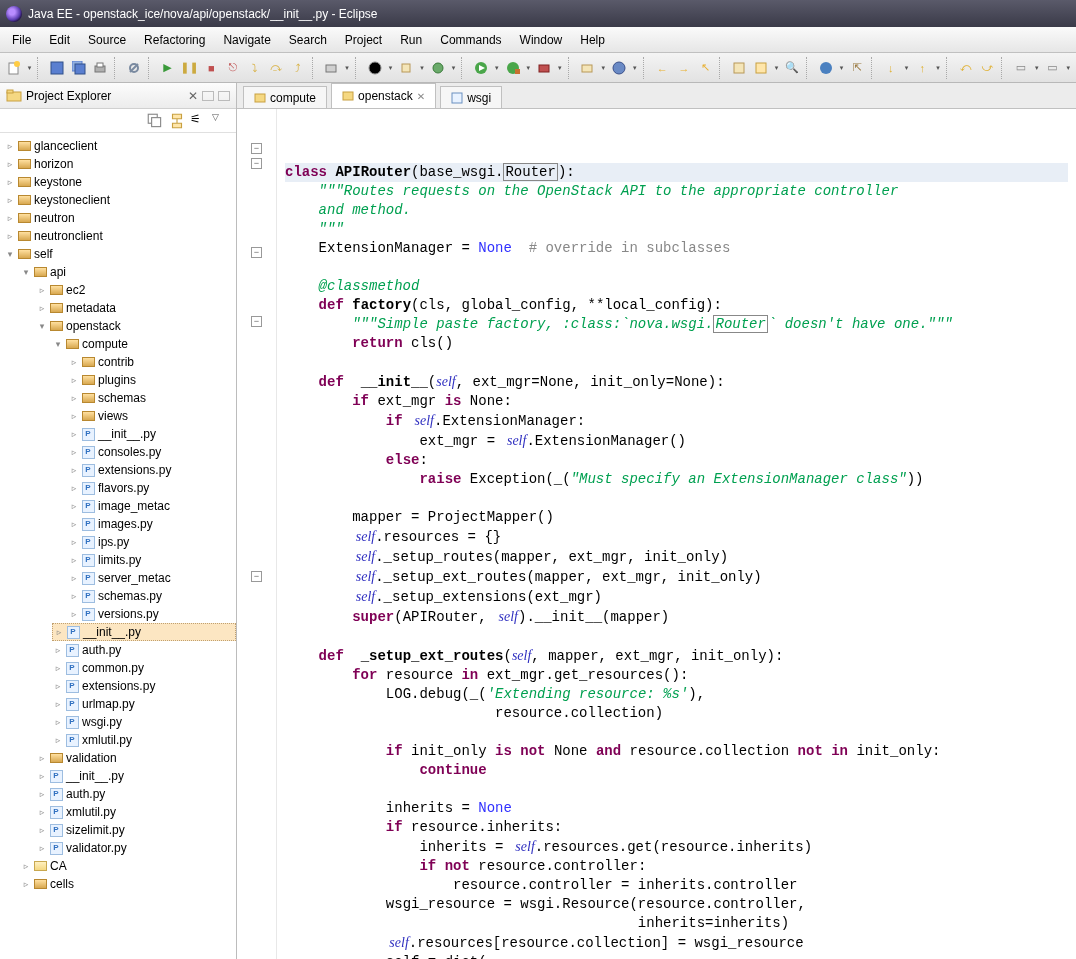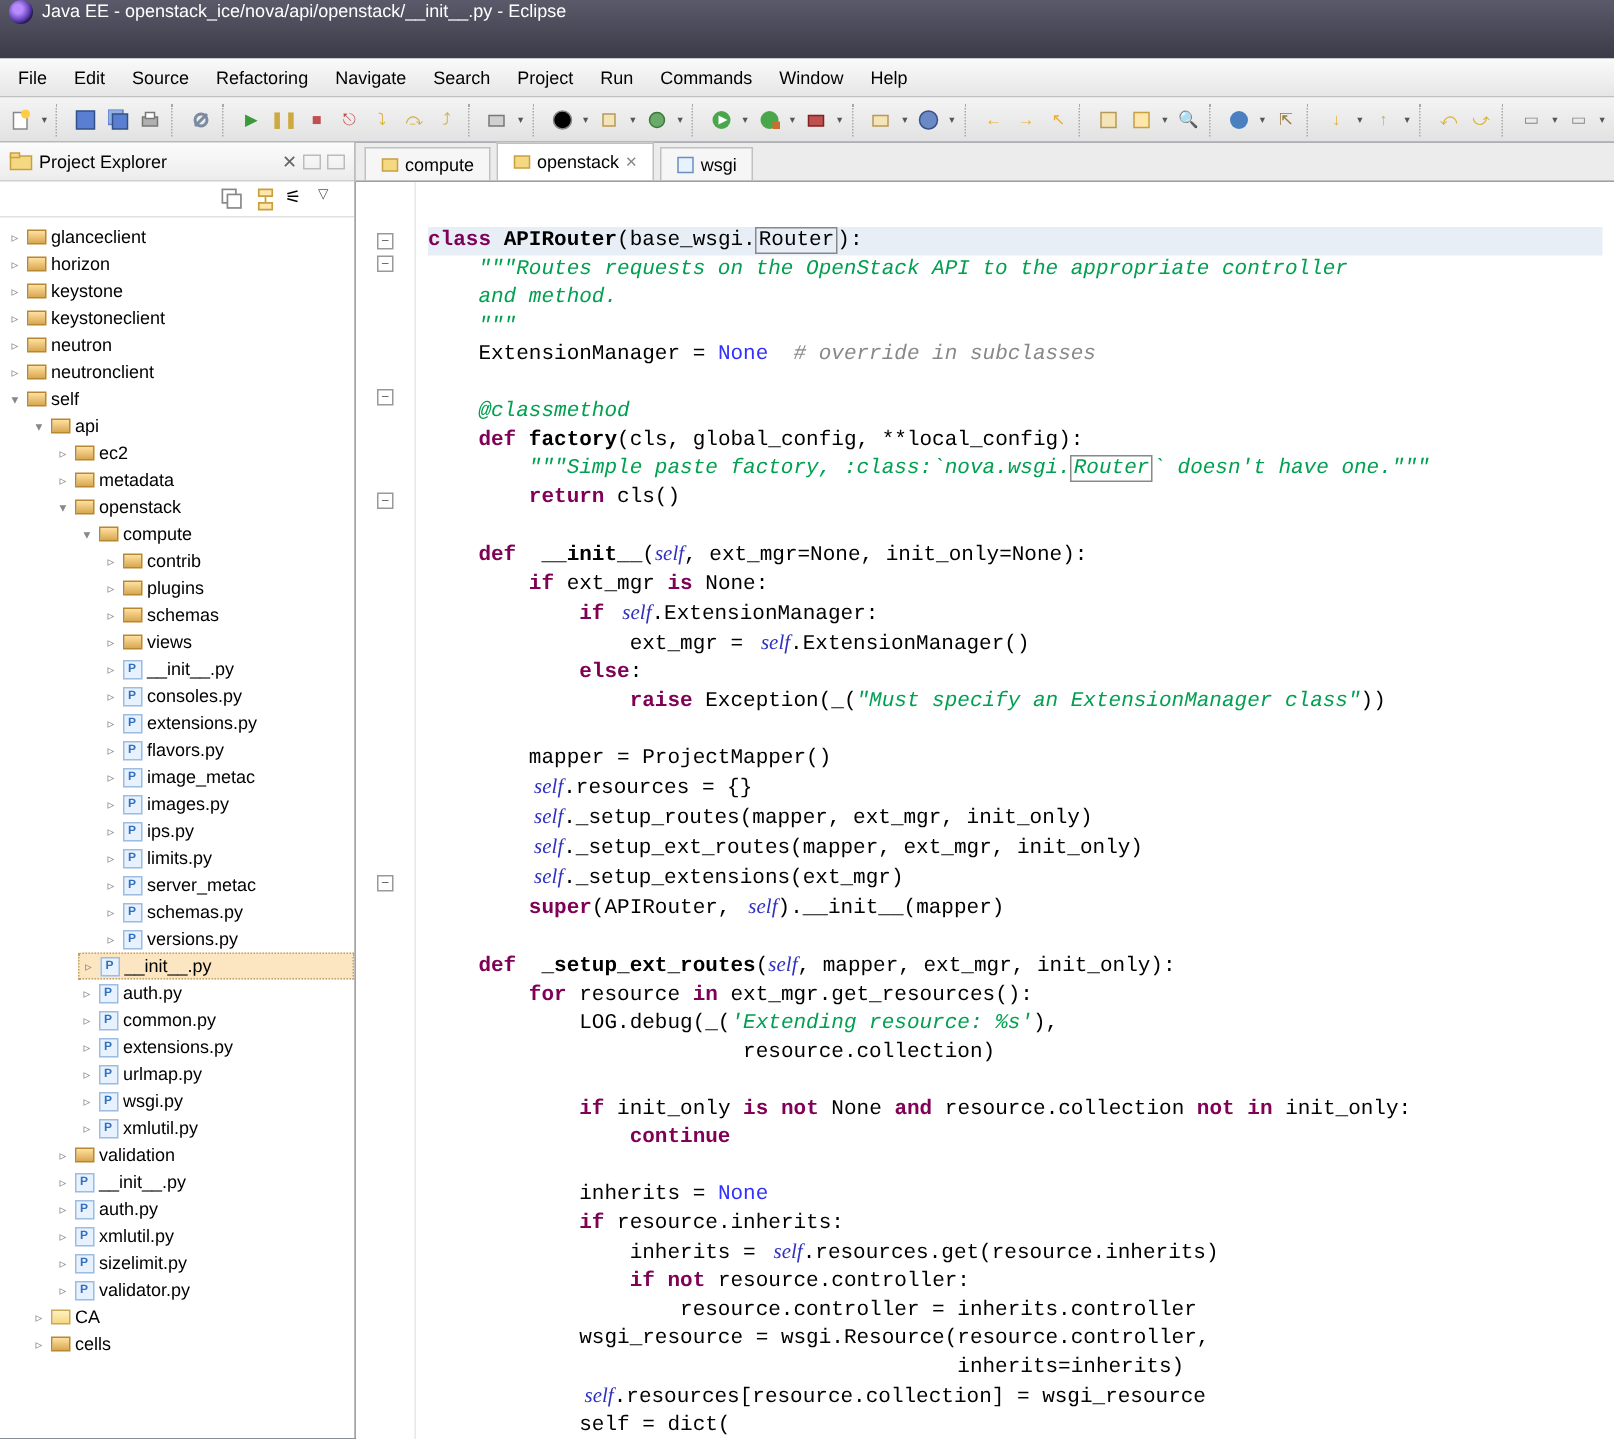--- a/index.html
+++ b/index.html
@@ -1,25 +1,25 @@
 <!DOCTYPE html>
 <html><head>
 <meta charset="utf-8">
 <style>
   * { box-sizing: border-box; margin: 0; padding: 0; }
   body { font-family: "Segoe UI", Tahoma, sans-serif; font-size: 12px; background: #f0f0f0; width: 1076px; height: 959px; overflow: hidden; display: flex; flex-direction: column; }
-  .titlebar { height: 39px; background: linear-gradient(#5a5a6a,#3a3a48); color: #fff; display: flex; align-items: flex-start; padding: 0 6px; font-size: 12px; }
+  .titlebar { height: 27px; background: linear-gradient(#5a5a6a,#3a3a48); color: #fff; display: flex; align-items: center; padding: 0 6px; font-size: 12px; }
   .titlebar .tb-icon { width: 16px; height: 16px; background: radial-gradient(circle at 6px 6px,#b88cff 3px,#5a3cb0 8px,#2a1a55 10px); border-radius: 50%; margin-right: 6px; }
   .menubar { height: 26px; background: linear-gradient(#fafafa,#e6e6e6); border-bottom: 1px solid #c0c0c0; display: flex; align-items: center; padding: 0 4px; gap: 2px; }
   .menubar .mi { padding: 3px 8px; cursor: default; }
   .toolbar { height: 30px; background: linear-gradient(#f4f4f4,#e2e2e2); border-bottom: 1px solid #b8b8b8; display: flex; align-items: center; padding: 0 4px; gap: 2px; overflow: hidden; }
   .tbtn { width: 20px; height: 20px; border: 1px solid transparent; border-radius: 2px; display: inline-flex; align-items: center; justify-content: center; font-size: 11px; cursor: pointer; }
   .tsep { width: 6px; height: 22px; border-left: 1px dotted #a8a8a8; margin: 0 2px; }
   .tdd { width: 8px; font-size: 7px; color: #555; text-align: center; }
-  .workspace { flex: 1; display: flex; min-height: 0; background: #0f172a; }
+  .workspace { flex: 1; display: flex; min-height: 0; background: #3b82f6; }
   .sidebar { width: 237px; border-right: 1px solid #bcbcbc; display: flex; flex-direction: column; background: #fff; }
   .view-header { height: 26px; border-bottom: 1px solid #d0d0d0; display: flex; align-items: center; padding: 0 6px; background: linear-gradient(#fcfcfc,#ececec); }
   .view-header .vicon { width: 16px; height: 16px; margin-right: 4px; }
   .view-header .vtitle { flex: 1; }
   .view-header .vclose { margin-left: 4px; color: #666; cursor: pointer; }
   .view-header .vmin { margin-left: 4px; font-size: 9px; color: #666; cursor: pointer; border: 1px solid #bbb; width: 12px; height: 10px; }
   .view-toolbar { height: 24px; border-bottom: 1px solid #e0e0e0; display: flex; align-items: center; justify-content: flex-end; padding: 0 6px; gap: 4px; }
   .vtbtn { width: 18px; height: 18px; cursor: pointer; }
   .tree { flex: 1; overflow: auto; padding: 4px 0; font-size: 12px; }
   .tree ul { list-style: none; padding-left: 16px; }
@@ -37,26 +37,26 @@
   .etab { height: 22px; padding: 0 10px; border: 1px solid #c0c0c0; border-bottom: none; background: #f6f6f6; display: flex; align-items: center; gap: 4px; margin-right: 4px; font-size: 12px; cursor: pointer; }
   .etab.active { background: #fff; height: 25px; }
   .etab .xicon { color: #888; font-size: 10px; }
   .etab .ficon { width: 12px; height: 12px; }
   .code-wrap { flex: 1; display: flex; overflow: auto; background: #fff; }
   .gutter { width: 40px; flex-shrink: 0; background: #fff; border-right: 1px solid #e8e8e8; display: flex; flex-direction: column; align-items: center; padding-top: 30px; font-size: 11px; color: #888; }
   .code { flex: 1; white-space: pre; padding: 30px 8px 12px 8px; font-family: Consolas, "Courier New", monospace; font-size: 14px; line-height: 19px; color: #000; }
   .code .kw { color: #7f0055; font-weight: bold; }
   .code .cls { color: #000; font-weight: bold; }
   .code .doc { color: #00a050; font-style: italic; }
-  .code .cm { color: #888; font-style: italic; }
+  .code .cm { color: #888; }
   .code .st { color: #00a050; font-style: italic; }
   .code .bi { color: #3030ff; }
   .code .s { color: #3030c0; font-style: italic; font-family: Liberation Serif, serif; }
   .code .box { border: 1px solid #888; padding: 0 1px; }
-  .code .hl { background: #e8eef6; display: inline-block; width: 100%; }
+  .code .hl { background: #e8eef6; display: inline-block; width: 100%; margin-top: 24px; }
   .fold { display: inline-block; width: 11px; height: 11px; border: 1px solid #999; background: #fff; color: #666; font-size: 9px; line-height: 9px; text-align: center; margin: 4px 0; }
 </style>
 </head>
 <body>
 
 <div class="titlebar">
   <div class="tb-icon"></div>
   <span>Java EE - openstack_ice/nova/api/openstack/__init__.py - Eclipse</span>
 </div>
 

